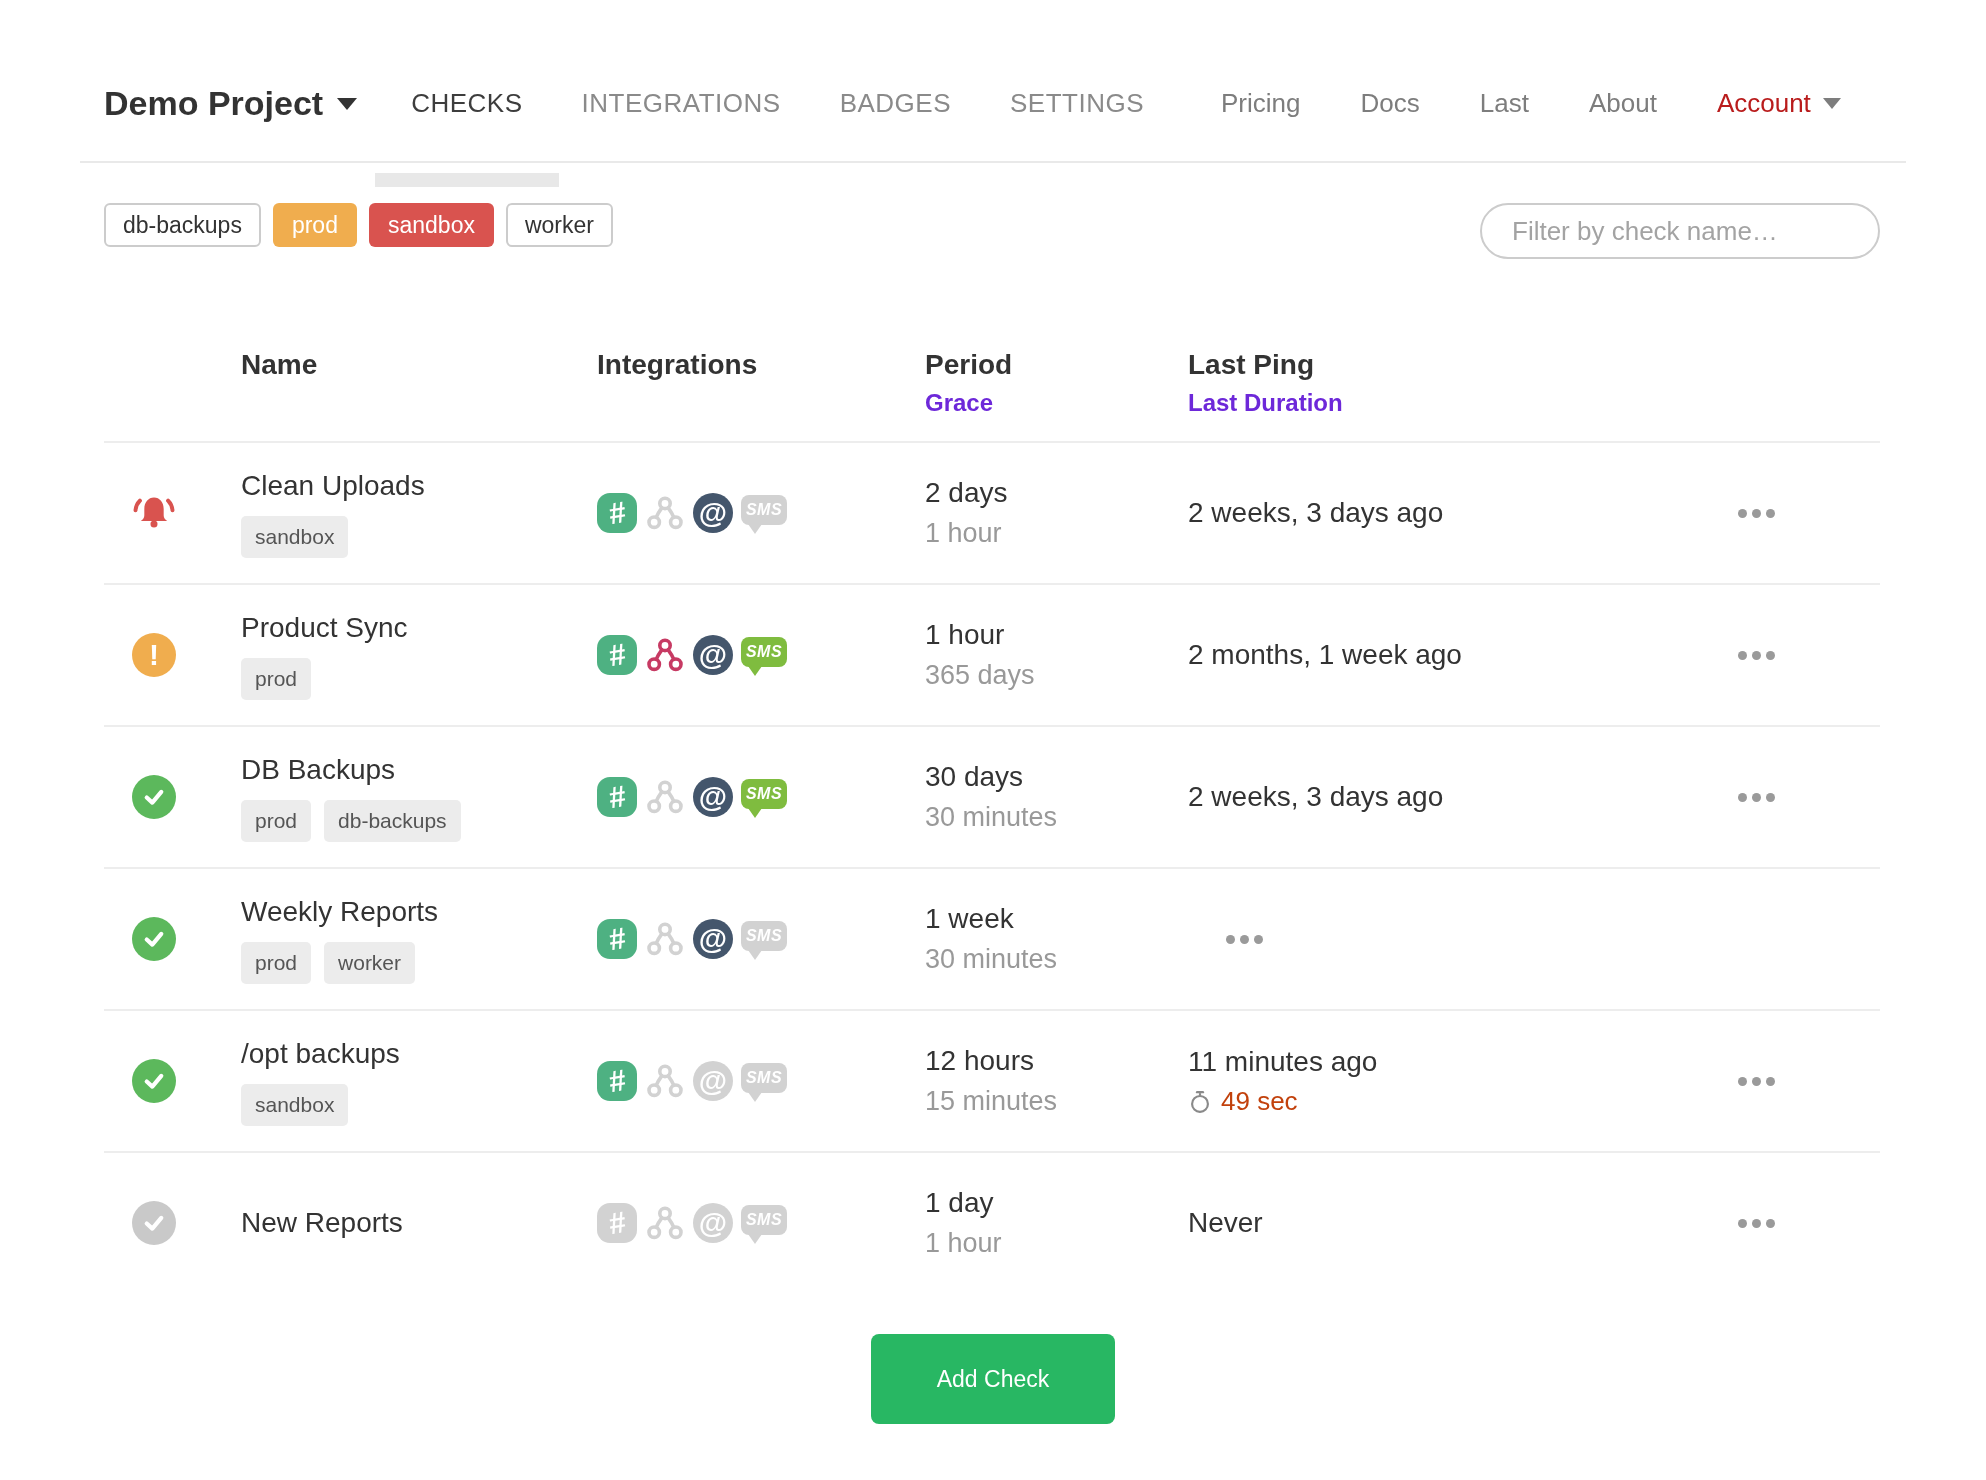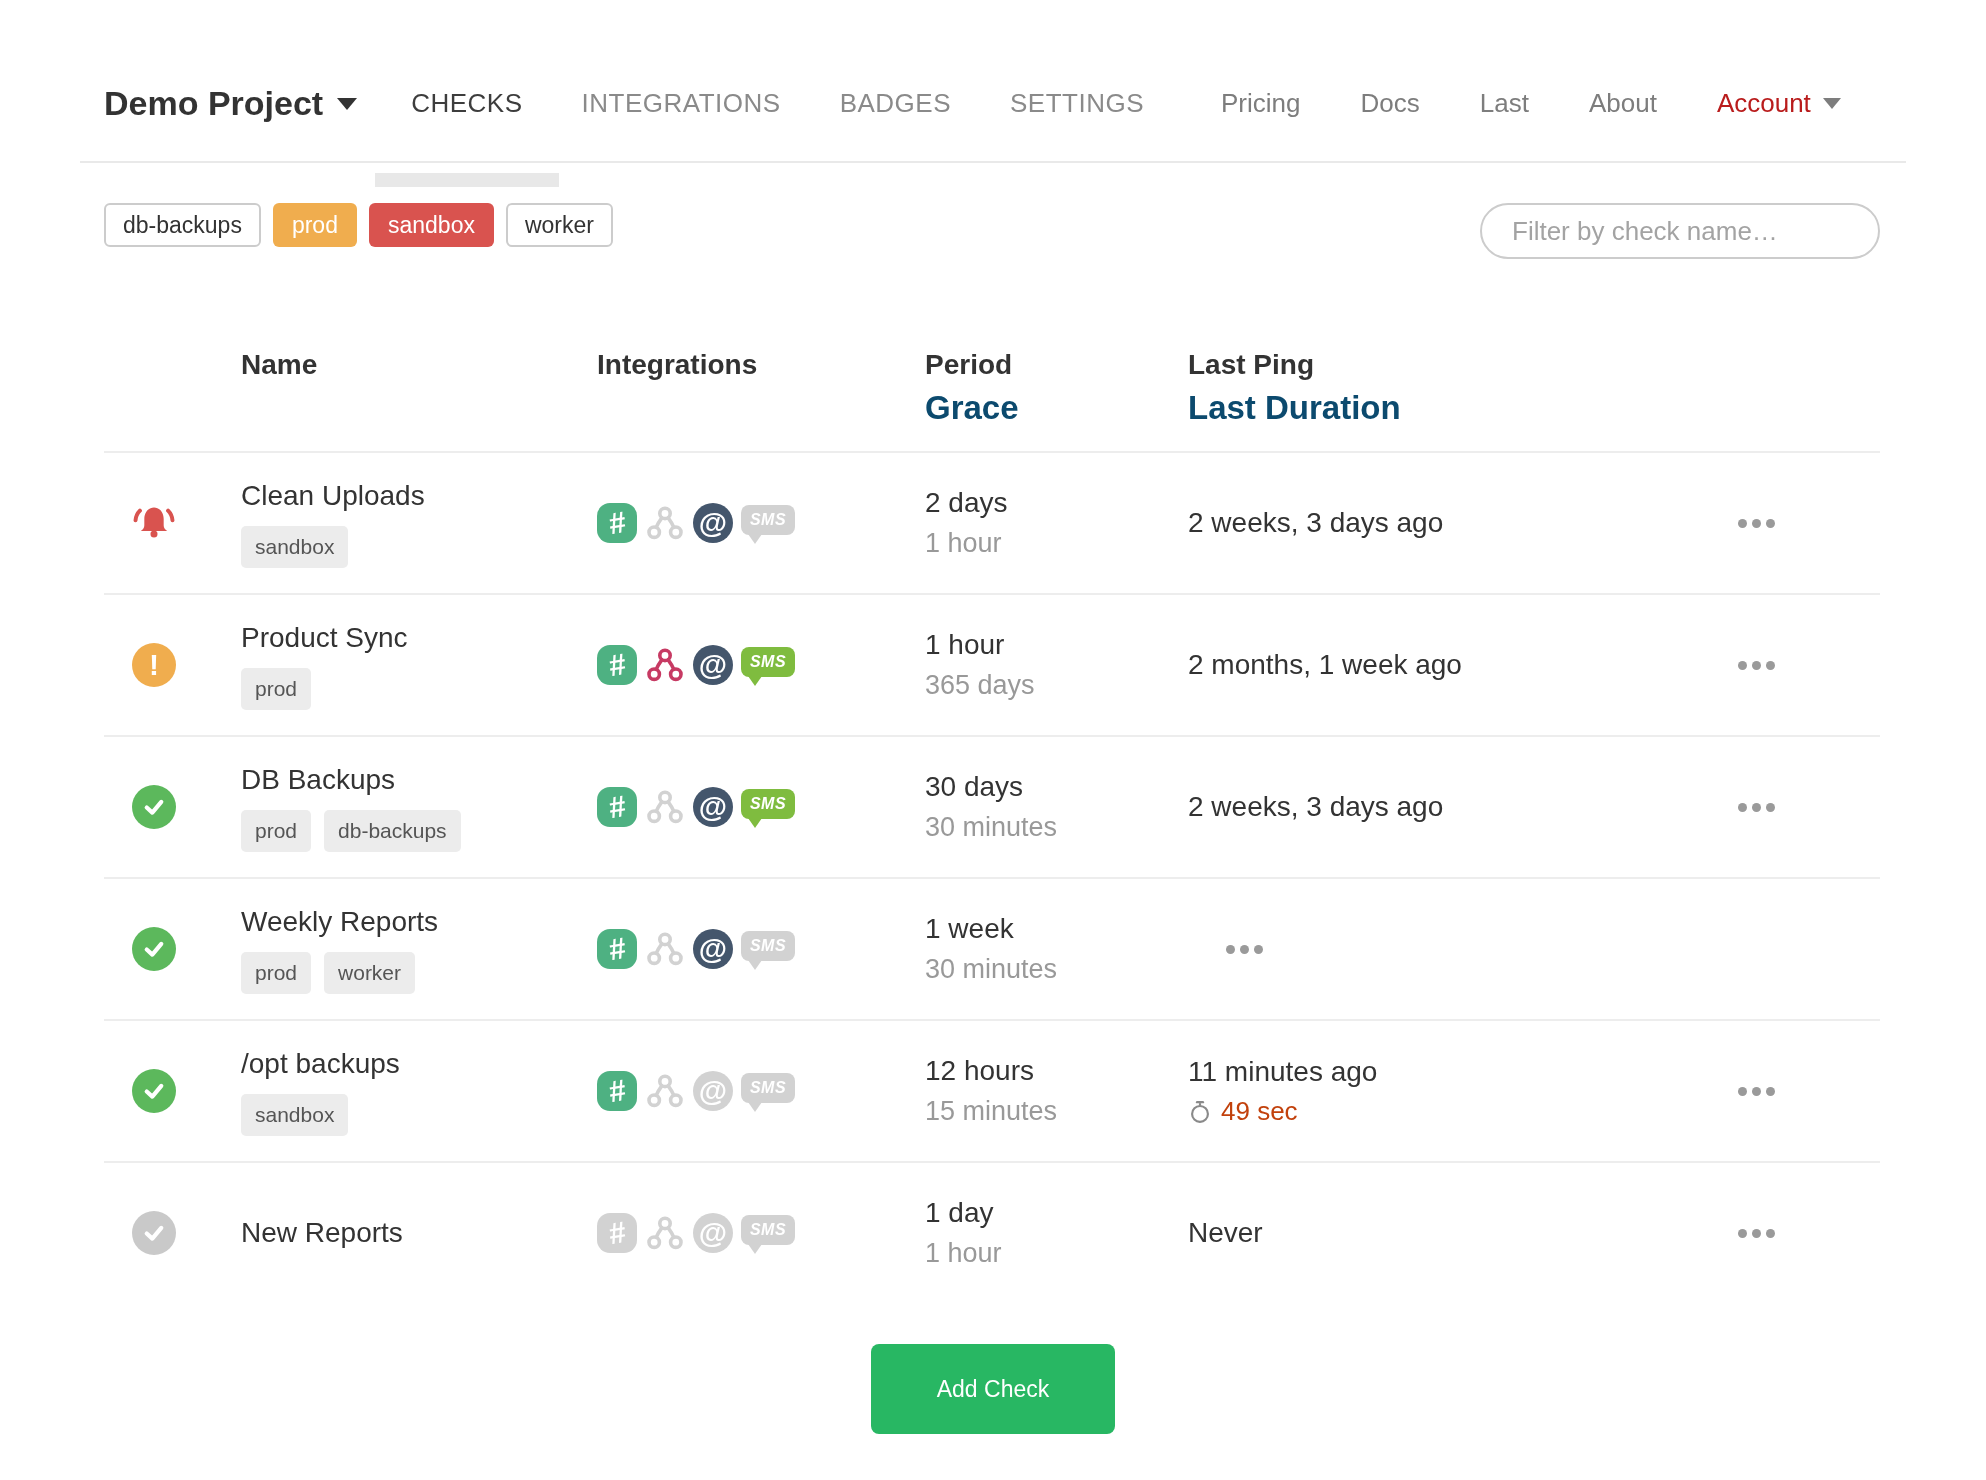--- a/index.html
+++ b/index.html
@@ -49,21 +49,21 @@
   .tag-btn.red{background:var(--tag-red);color:#fff;}
   .filter-input{width:400px;height:56px;border:2px solid #ccc;border-radius:32px;
     padding:0 30px;font-size:26px;color:#333;outline:none;font-family:inherit;}
   .filter-input::placeholder{color:#a3a3a3;}
 
   
   .checks-table{margin:0 26px 0 24px;}
   .grid{display:grid;grid-template-columns:100px 393px 328px 263px 512px 1fr;align-items:center;}
   .table-head{padding:90px 0 24px;align-items:start;}
   .th{font-size:28px;font-weight:bold;color:#333;}
-  .th .sub{font-size:33px;font-weight:bold;color:#0c4a6e;margin-top:8px;}
+  .th .sub{font-size:24px;font-weight:bold;color:#6d28d9;margin-top:8px;}
   .col-name{padding-left:37px;}
   .check-row{height:142px;border-top:2px solid var(--rowline);}
 
   
   .status-badge{justify-self:center;width:44px;height:44px;border-radius:50%;
     display:flex;align-items:center;justify-content:center;position:relative;}
   .status-badge .bell,.status-badge .excl,.status-badge .check{display:none;}
   .status-late{background:var(--status-late);}
   .status-up{background:var(--status-up);}
   .status-new{background:var(--status-new);}
@@ -81,21 +81,21 @@
   .int-cell{display:flex;align-items:center;}
   .int-icon{width:40px;height:40px;margin-right:8px;display:flex;align-items:center;justify-content:center;}
   .icon-slack{border-radius:13px;}
   .icon-slack .hash{color:#fff;font-size:30px;font-weight:bold;transform:rotate(-9deg);line-height:1;}
   .icon-slack.on{background:var(--slack);} .icon-slack.off{background:var(--icon-off);}
   .icon-webhook svg{width:42px;height:42px;}
   .icon-webhook.on{color:var(--webhook);} .icon-webhook.off{color:var(--icon-off);}
   .icon-email{border-radius:50%;}
   .icon-email .at{color:#fff;font-size:29px;font-weight:bold;line-height:1;}
   .icon-email.on{background:var(--email);} .icon-email.off{background:var(--icon-off);}
-  .icon-sms{width:54px;height:30px;border-radius:8px;position:relative;margin-top:-6px;}
+  .icon-sms{width:46px;height:30px;border-radius:8px;position:relative;margin-top:-6px;}
   .icon-sms::after{content:"";position:absolute;left:7px;bottom:-9px;
     border:7px solid transparent;border-bottom:0;border-top-width:10px;}
   .icon-sms .sms-txt{color:#fff;font-size:16px;font-weight:bold;font-style:italic;letter-spacing:.5px;}
   .icon-sms.on{background:var(--sms);} .icon-sms.on::after{border-top-color:var(--sms);}
   .icon-sms.off{background:var(--icon-off);} .icon-sms.off::after{border-top-color:var(--icon-off);}
 
   
   .two-line .main{font-size:28px;color:#333;line-height:34px;}
   .two-line .sub{font-size:27px;color:var(--muted);line-height:33px;margin-top:7px;}
   .ping-cell .main{font-size:28px;color:#333;line-height:34px;}

